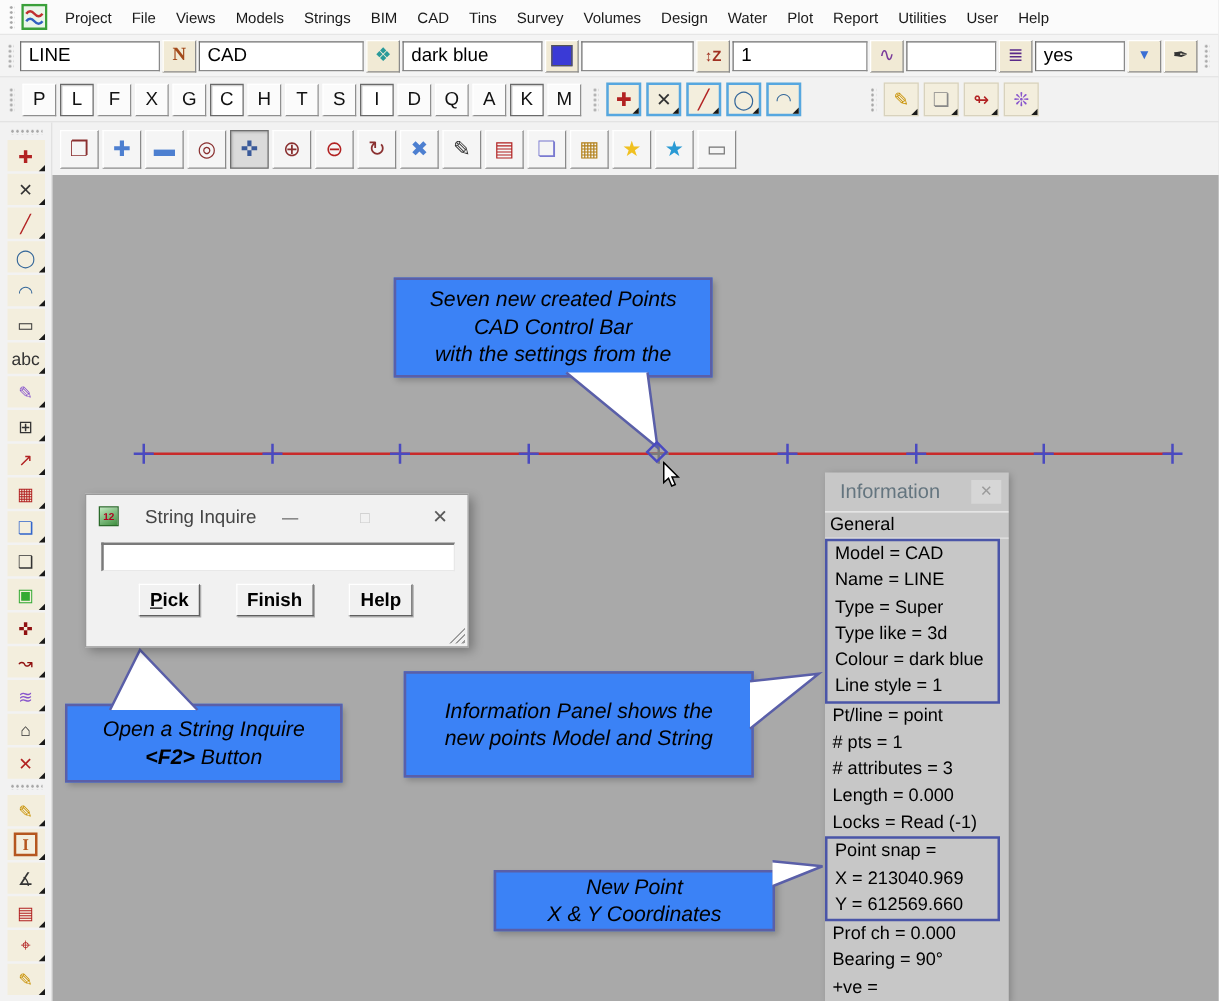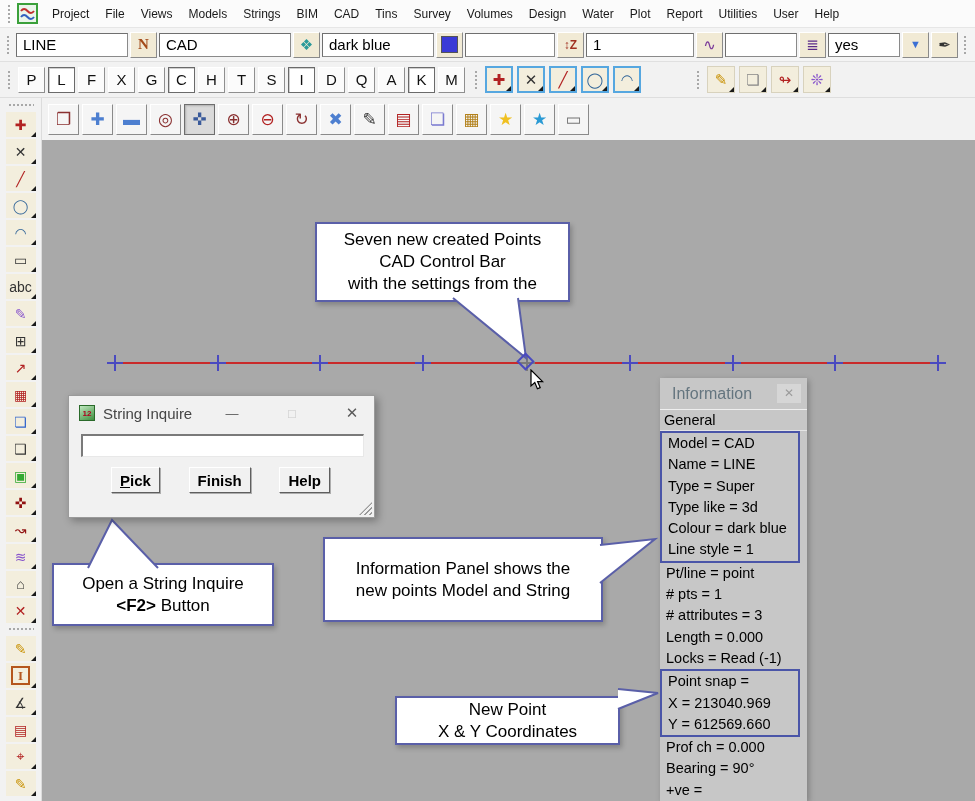--- a/index.html
+++ b/index.html
@@ -65,33 +65,33 @@
 
   
   .red-line { position:absolute; left:73px; top:222px; width:823px; height:2px; background:#c92a2a; }
   .marker { position:absolute; width:16px; height:16px; }
   .marker::before { content:""; position:absolute; left:0; top:7px; width:16px; height:2px; background:var(--mc); }
   .marker::after  { content:""; position:absolute; left:7px; top:0; width:2px; height:16px; background:var(--mc); }
   .diamond { position:absolute; left:477px; top:215px; width:13px; height:13px;
              border:2px solid #4a4ac0; transform:rotate(45deg); background:transparent; }
 
   
-  .callout { position:absolute; background:#ffffff; border:2px solid #5a5fa8; color:#000;
+  .callout { position:absolute; background:#3b82f6; border:2px solid #5a5fa8; color:#000;
              font-size:17px; text-align:center; display:flex; flex-direction:column;
-             justify-content:center; line-height:1.28; box-shadow:2px 3px 5px rgba(0,0,0,.22); }
+             justify-content:center; line-height:1.28; box-shadow:2px 3px 5px rgba(0,0,0,.22);font-style:italic; }
   .tails { position:absolute; left:0; top:0; pointer-events:none; }
 
   
   .dialog { position:absolute; left:26px; top:255px; width:307px; height:123px;
             background:#f1f1f1; border:1px solid #9a9a9a; box-shadow:3px 3px 8px rgba(0,0,0,.3); }
   .dlg-title { height:34px; display:flex; align-items:center; padding:0 12px 0 10px; }
   .cube { width:16px; height:16px; background:linear-gradient(150deg,#bfe8bf,#3f8f3f);
           border:1px solid #2a6a2a; font-size:8px; font-weight:bold; color:#b00020;
           display:flex; align-items:center; justify-content:center; }
-  .dlg-title-text { margin-left:8px; font-size:15px; color:#454545; }
+  .dlg-title-text { margin-left:21px; font-size:15px; color:#454545; }
   .dlg-ctrl { width:20px; text-align:center; font-size:13px; color:#5a5a5a; cursor:default; }
   .dlg-ctrl.min { margin-left:auto; }
   .dlg-ctrl.max { color:#c9c9c9; margin-left:40px; }
   .dlg-ctrl.close { margin-left:40px; font-size:15px; }
   .dlg-input { margin:4px 12px 0 12px; height:23px; background:#fff;
                border-top:2px solid #7a7a7a; border-left:2px solid #7a7a7a;
                border-right:1px solid #e8e8e8; border-bottom:1px solid #e8e8e8;
                width:283px; font-size:14px; padding:0 4px; }
   .dlg-btns { display:flex; justify-content:space-between; padding:10px 44px 0 42px; }
   .btn3d { min-width:48px; height:26px; background:#f1f1f1; font-size:15px; font-weight:bold; color:#000;

